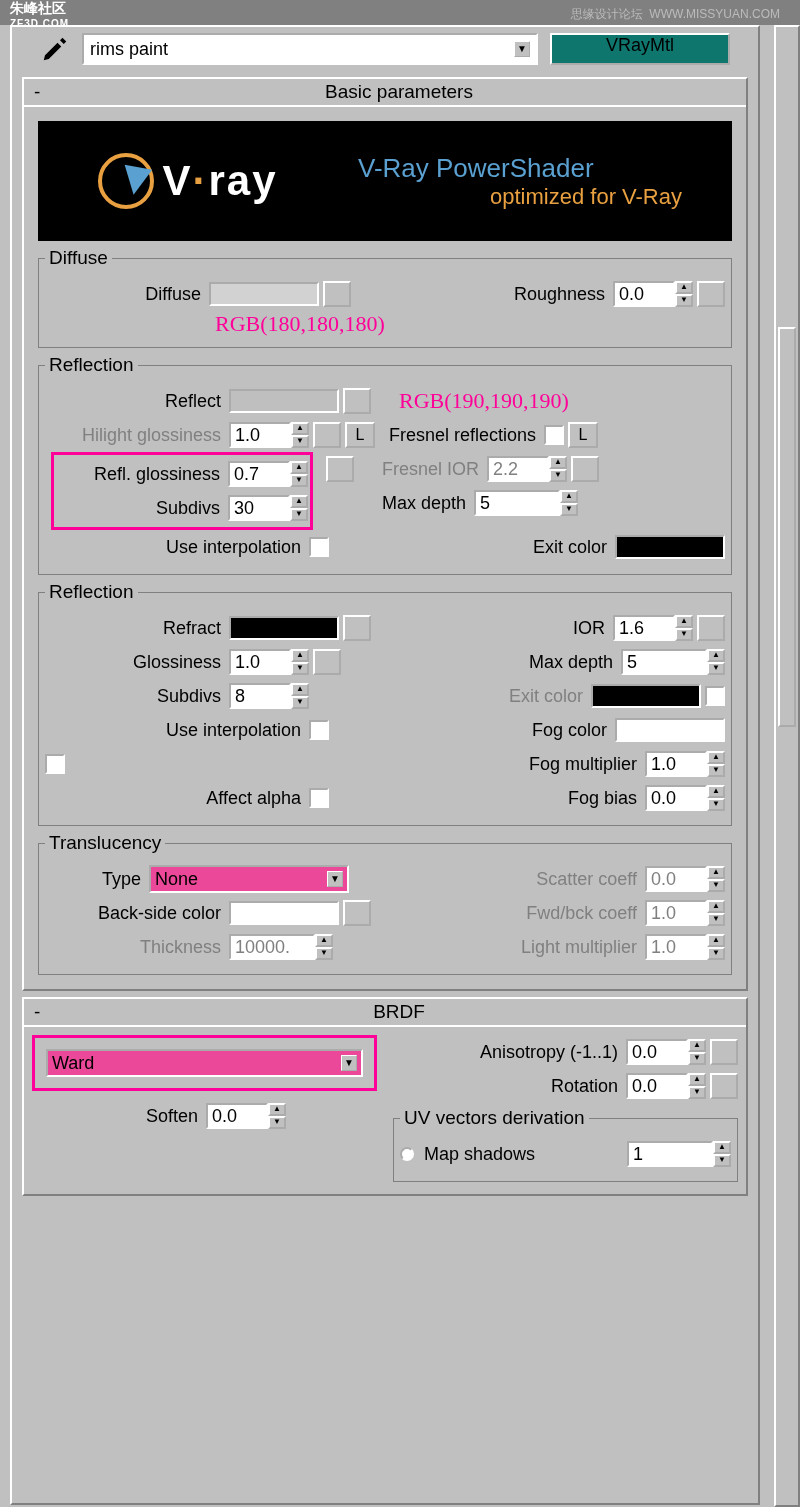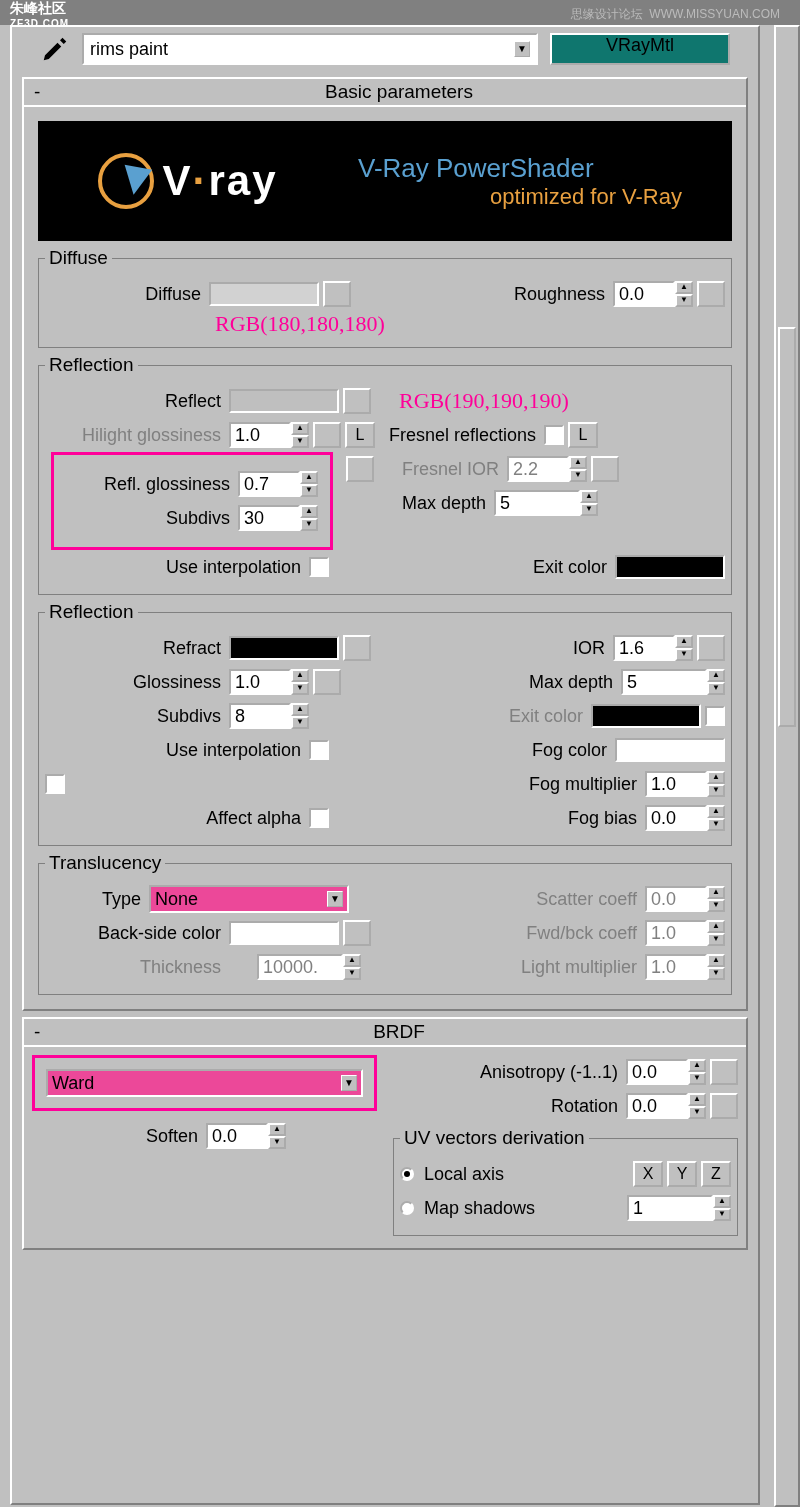--- a/index.html
+++ b/index.html
@@ -258,21 +258,21 @@
                 <span>L</span>
               </div>
             <div style="width:6px;"></div>
             <div class="label">Fresnel reflections</div>
             <div class="check"></div>
             <div class="tiny-btn">
                 <span>L</span>
               </div>
           </div>
 
-          <div class="highlight-box" style="display:inline-block; padding:12px; margin-left:6px;">
+          <div class="highlight-box" style="display:inline-block; padding:2px; margin-left:6px;">
             <div class="row">
               <div class="label" style="width:168px;">Refl. glossiness</div>
               <div class="spin">
                   <div class="spin-input">0.7</div>
                   <div class="spin-btns">
                     <div class="spin-up">▲</div>
                     <div class="spin-dn">▼</div>
                   </div>
                 </div>
             </div>
@@ -436,21 +436,21 @@
                 <div class="spin-input" style="color:#808080;">1.0</div>
                 <div class="spin-btns">
                   <div class="spin-up">▲</div>
                   <div class="spin-dn">▼</div>
                 </div>
               </div>
           </div>
           <div class="row">
             <div class="label disabled" style="width:180px;">Thickness</div>
             <div class="spin">
-                <div class="spin-input wide" style="color:#808080;margin-left:28px;">10000.</div>
+                <div class="spin-input wide" style="color:#808080;">10000.</div>
                 <div class="spin-btns">
                   <div class="spin-up">▲</div>
                   <div class="spin-dn">▼</div>
                 </div>
               </div>
             <div style="flex:1"></div>
             <div class="label disabled">Light multiplier</div>
             <div class="spin">
                 <div class="spin-input" style="color:#808080;">1.0</div>
                 <div class="spin-btns">
@@ -508,34 +508,20 @@
                   <div class="spin-btns">
                     <div class="spin-up">▲</div>
                     <div class="spin-dn">▼</div>
                   </div>
                 </div>
               <div class="map-btn"></div>
             </div>
             <fieldset class="sec" style="margin:4px 0;">
               <legend>UV vectors derivation</legend>
               <div class="row">
-                <span class="radio checked"></span>
-                <div class="label" style="padding-left:6px;">Local axis</div>
-                <div style="flex:1"></div>
-                <div class="tiny-btn">
-                    <span>X</span>
-                  </div>
-                <div class="tiny-btn">
-                    <span>Y</span>
-                  </div>
-                <div class="tiny-btn">
-                    <span>Z</span>
-                  </div>
-              </div>
-              <div class="row">
                 <span class="radio"></span>
                 <div class="label" style="padding-left:6px;">Map shadows</div>
                 <div style="flex:1"></div>
                 <div class="spin">
                     <div class="spin-input wide">1</div>
                     <div class="spin-btns">
                       <div class="spin-up">▲</div>
                       <div class="spin-dn">▼</div>
                     </div>
                   </div>

